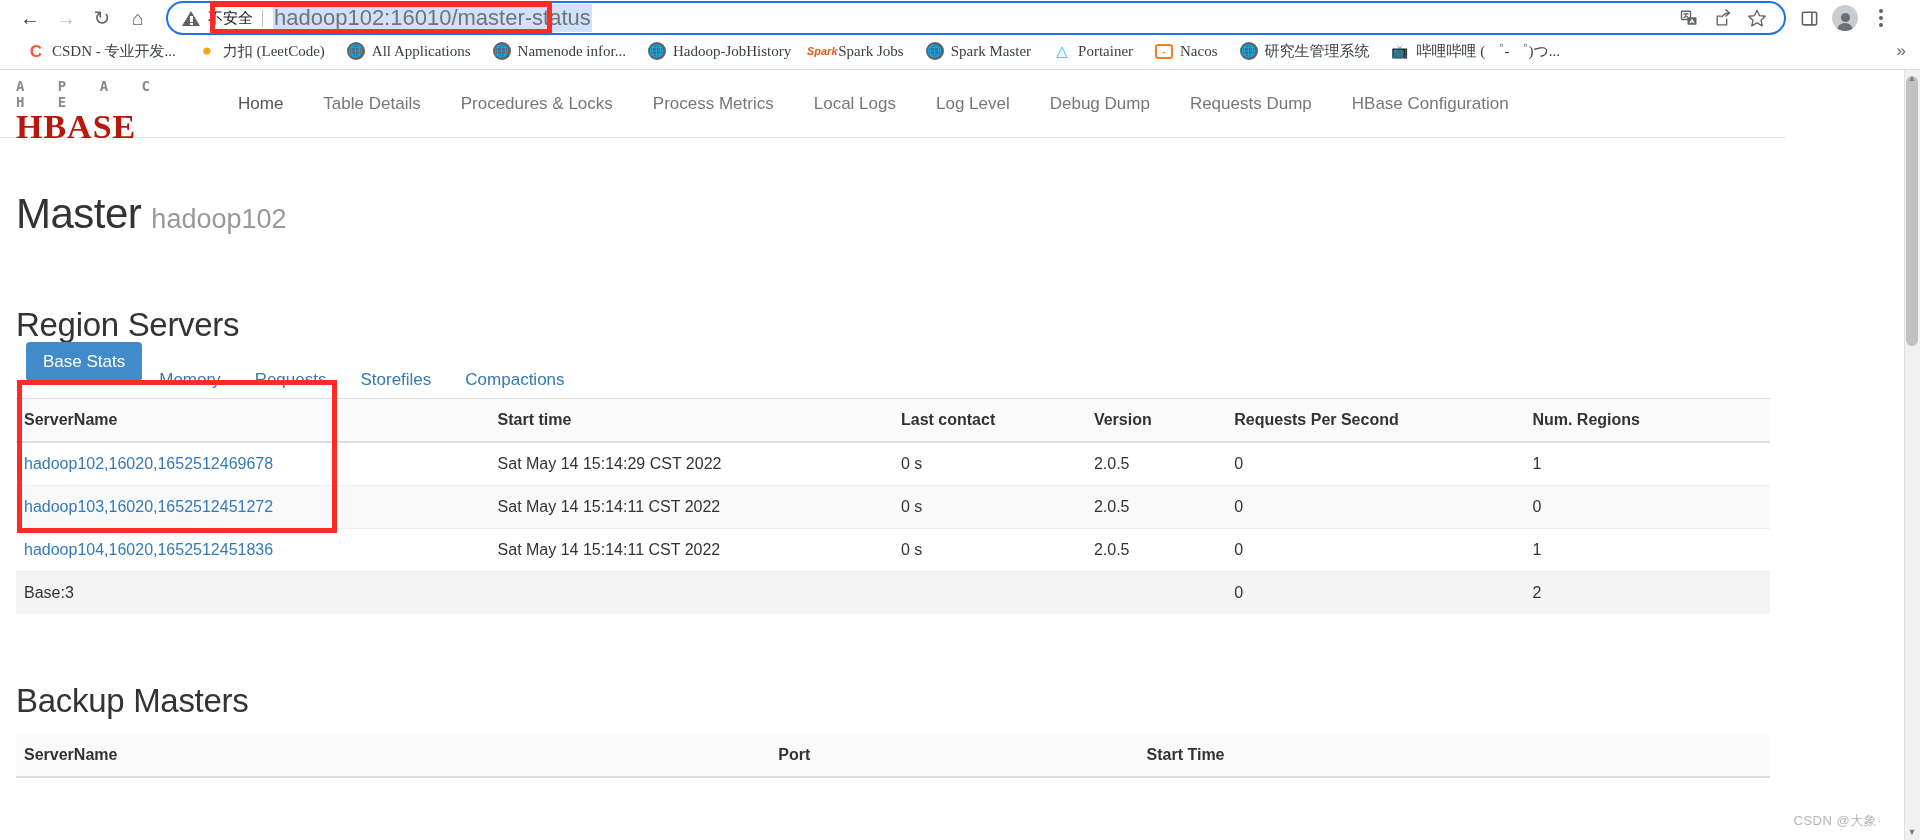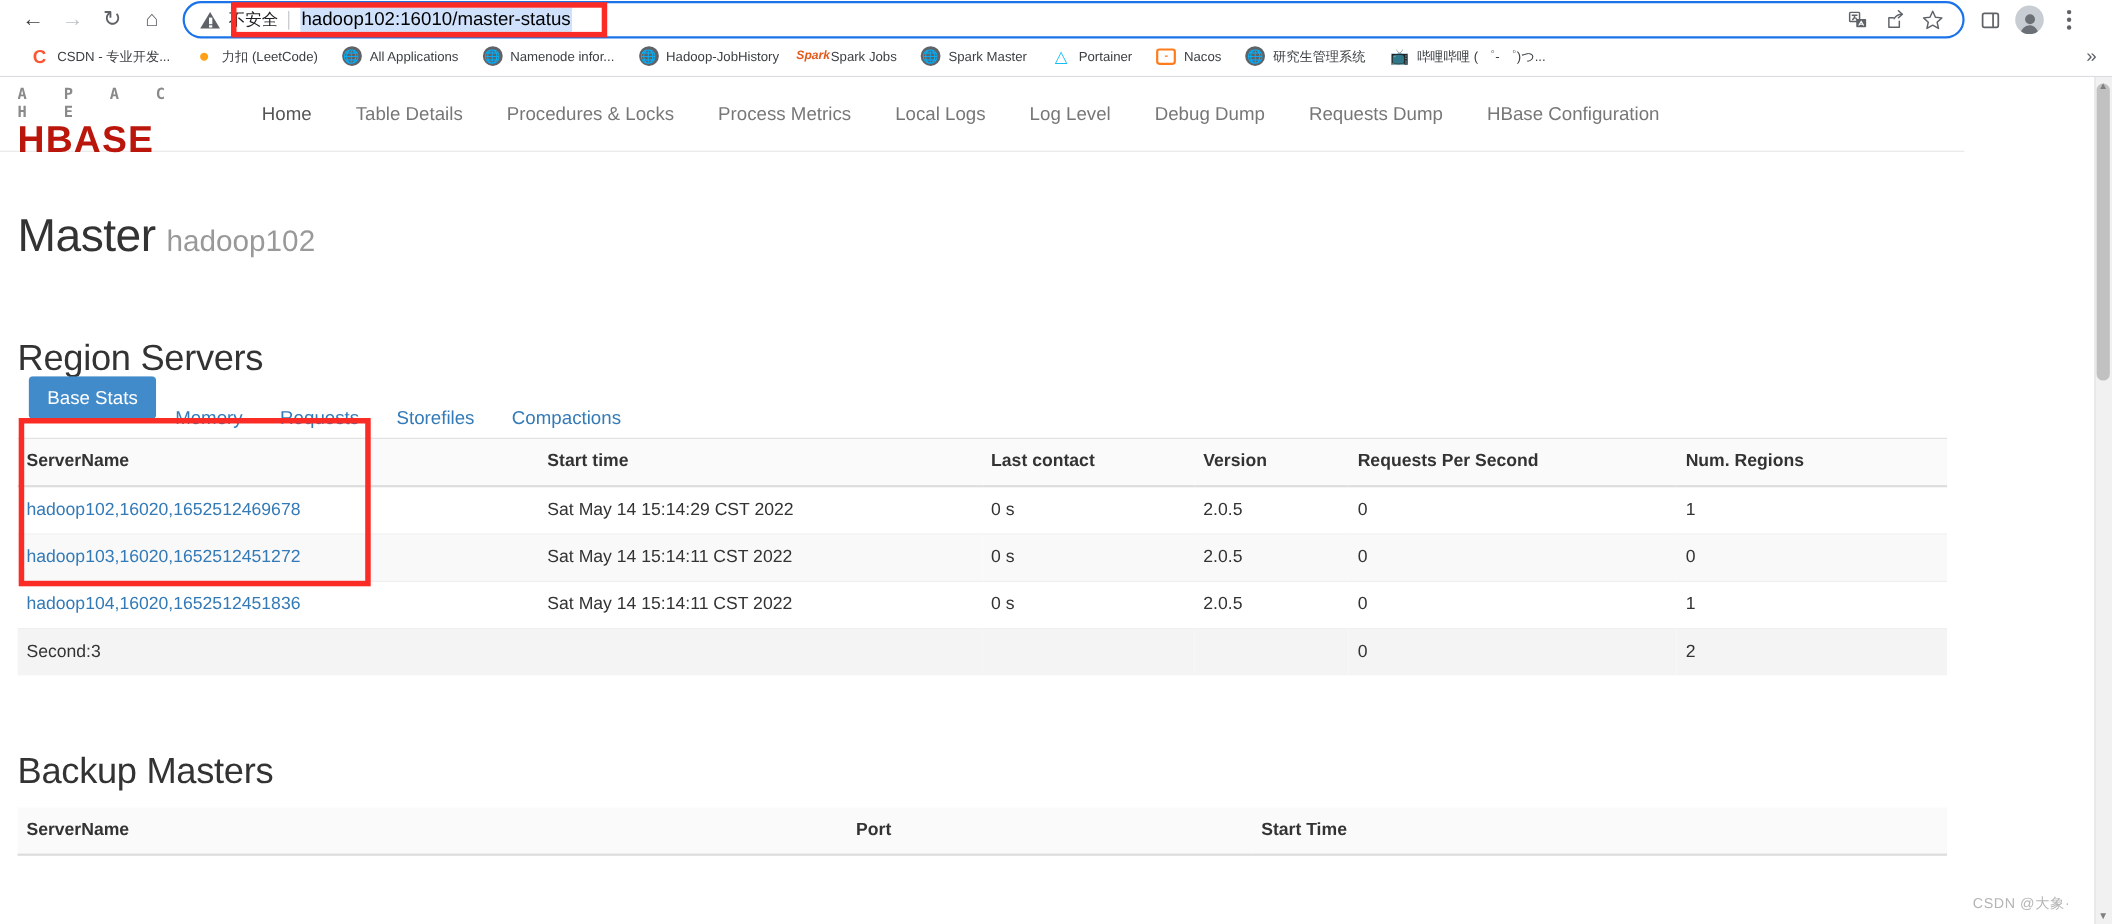--- a/index.html
+++ b/index.html
@@ -47,21 +47,21 @@
     position: absolute; left: 7.5px; top: 7px; width: 3px; height: 6px; background: #fff;
   }
   #warn-icon .dot {
     position: absolute; left: 7.5px; top: 14px; width: 3px; height: 2px; background: #fff;
   }
   #notsecure {
     font-size: 15px; color: #202124; padding-right: 9px; white-space: nowrap;
   }
   #url-divider { width: 1px; height: 17px; background: #bdc1c6; margin-right: 10px; }
   #url-text {
-    font-size: 17px; color: #000000; background: #cfe1fb; white-space: nowrap;
+    font-size: 22px; color: #737373; background: #cfe1fb; white-space: nowrap;
     padding: 1px 1px;
   }
   #omnibox-right { margin-left: auto; display: flex; align-items: center; gap: 4px; padding-right: 4px;}
   .omni-icon {
     width: 30px; height: 30px; display: flex; align-items: center; justify-content: center;
     color: #5f6368;
   }
   #toolbar-right {
     display: flex; align-items: center; gap: 2px; padding-right: 6px; margin-left: 6px;
   }
@@ -77,21 +77,21 @@
   
   #bookmarks-bar {
     position: absolute; top: 36px; left: 0; width: 1920px; height: 30px;
     display: flex; align-items: center; padding-left: 16px; gap: 0px;
     font-size: 15px; color: #3c4043;
   }
   .bm {
     display: flex; align-items: center; gap: 7px; padding: 0 11px; height: 26px;
     white-space: nowrap; color: #3c4043;
   }
-  .bm-label { font-size: 12px; }
+  .bm-label { font-size: 15px; font-family: Liberation Serif, serif; }
   .bm-ico { width: 18px; height: 18px; flex: 0 0 18px; display:flex; align-items:center; justify-content:center; font-size: 13px;}
   .ico-csdn {
     background: #fff; color: #fc5531; font-weight: bold; font-size: 17px;
     border-radius: 3px; line-height: 1;
   }
   .ico-globe {
     border-radius: 50%; background: #5f6368; color: #fff; font-size: 12px;
     display:flex; align-items:center; justify-content:center;
   }
   .ico-leet { color: #ffa116; font-size: 17px; }
@@ -115,21 +115,21 @@
     height: 68px; background: #fff; border-bottom: 1px solid #e7e7e7;
     display: flex; align-items: center; padding-left: 16px;
   }
   #hb-logo { width: 172px; height: 52px; position: relative; margin-right: 30px; }
   #hb-logo .apache {
     font-size: 14px; letter-spacing: 12.5px; color: #8a8a8a; font-weight: bold;
     font-family: "DejaVu Sans Mono", monospace;
   }
   #hb-logo .hbase {
     font-size: 34px; letter-spacing: 1px; color: #ba160c; font-weight: bold;
-    font-family: Liberation Sans, sans-serif; line-height: 0.95; margin-top: 1px;
+    font-family: Liberation Serif, serif; line-height: 0.95; margin-top: 1px;
   }
   #hb-nav-items { display: flex; align-items: center; gap: 0; }
   .nav-item {
     font-size: 17px; color: #777777; padding: 0 20px; height: 68px;
     display: flex; align-items: center; white-space: nowrap;
   }
   .nav-item.active { color: #555555; }
 
   #content { padding: 0 16px; }
   h1.page-h1 {
@@ -394,21 +394,21 @@
         </tr>
         <tr>
           <td><a href="#">hadoop104,16020,1652512451836</a></td>
           <td>Sat May 14 15:14:11 CST 2022</td>
           <td>0 s</td>
           <td>2.0.5</td>
           <td>0</td>
           <td>1</td>
         </tr>
         <tr class="total-row">
-          <td>Second:3</td>
+          <td>Base:3</td>
           <td></td>
           <td></td>
           <td></td>
           <td>0</td>
           <td>2</td>
         </tr>
       </tbody>
     </table>
 
     <h2 class="section-h2">Backup Masters</h2>

